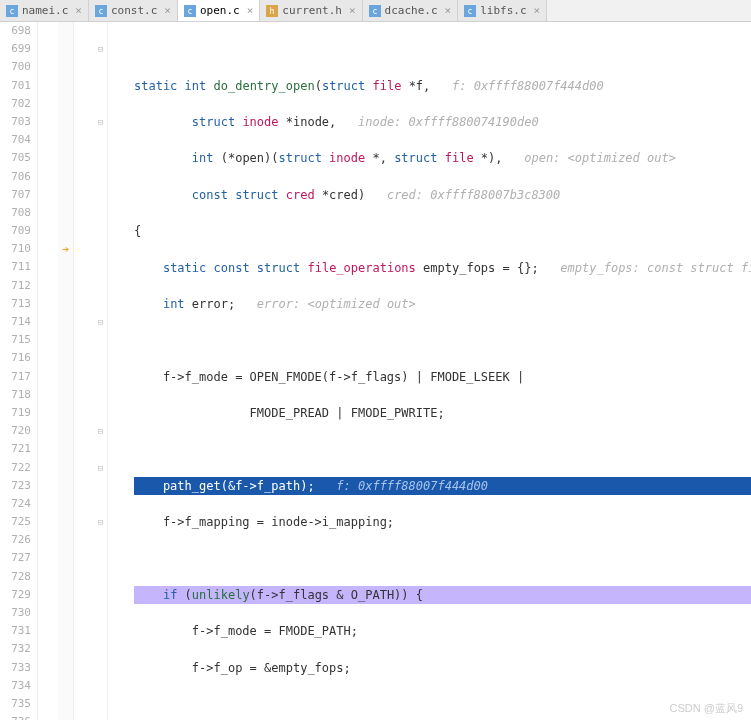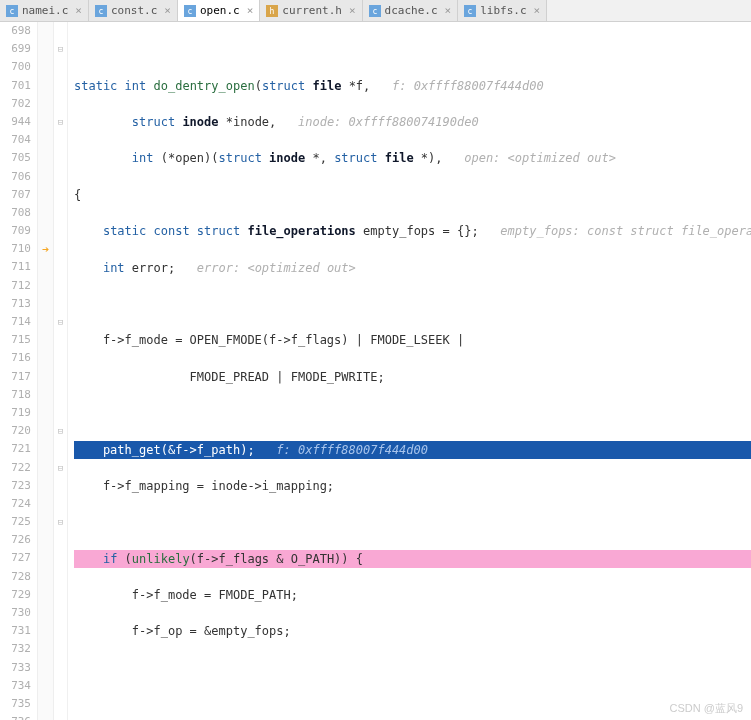--- a/index.html
+++ b/index.html
@@ -33,20 +33,21 @@
   .tab.active {
     background: #ffffff;
     color: #000;
   }
   .tab .icon { width: 12px; height: 12px; display:inline-flex; align-items:center; justify-content:center; }
   .tab .close { color:#999; font-size:11px; margin-left:3px; }
   .editor {
     display: flex;
     height: calc(100% - 22px);
     position: relative;
+    gap: 20px;
   }
   .gutter {
     width: 38px;
     background: #ffffff;
     color: #b0b0b0;
     text-align: right;
     padding-right: 6px;
     font-size: 11px;
     line-height: 18.2px;
     border-right: 1px solid #eee;
@@ -68,25 +69,25 @@
   .code {
     flex: 1;
     white-space: pre;
     font-size: 12px;
     line-height: 18.2px;
     padding-left: 6px;
     color: #333;
     overflow: hidden;
   }
   .row { height: 18.2px; }
-  .row.highlight { background: #f9a8d4; }
+  .row.highlight { background: #c4b5fd; }
   .row.current { background: #1958ab; color: #fff; }
   .row.current .cmt { color: #a8c4ec; font-style: italic; }
   .kw { color: #2461a4; font-weight: normal; }
-  .type { color: #0f172a; font-weight: bold; }
+  .type { color: #be185d; font-weight: normal; }
   .fn { color: #2a6e3f; }
   .cmt { color: #b0b0b0; font-style: italic; text-align: right; }
   .watermark {
     position: absolute;
     right: 8px;
     bottom: 4px;
     font-size: 11px;
     color: #ccc;
     font-family: sans-serif;
     text-align: right;
@@ -160,21 +161,21 @@
   </div>
 </div>
 
 <div class="editor">
   <div class="gutter" id="gutter">
       <div class="ln">698</div>
       <div class="ln">699</div>
       <div class="ln">700</div>
       <div class="ln">701</div>
       <div class="ln">702</div>
-      <div class="ln">944</div>
+      <div class="ln">703</div>
       <div class="ln">704</div>
       <div class="ln">705</div>
       <div class="ln">706</div>
       <div class="ln">707</div>
       <div class="ln">708</div>
       <div class="ln">709</div>
       <div class="ln">710</div>
       <div class="ln">711</div>
       <div class="ln">712</div>
       <div class="ln">713</div>
@@ -284,20 +285,21 @@
       <div class="fd"></div>
       <div class="fd"></div>
       <div class="fd"></div>
       <div class="fd"></div>
     </div>
   <div class="code">
 <div class="row"><span></span></div>
 <div class="row"><span class="kw">static</span> <span class="kw">int</span> <span class="fn">do_dentry_open</span>(<span class="kw">struct</span> <span class="type">file</span> *f,   <span class="cmt">f: 0xffff88007f444d00</span></div>
 <div class="row">        <span class="kw">struct</span> <span class="type">inode</span> *inode,   <span class="cmt">inode: 0xffff880074190de0</span></div>
 <div class="row">        <span class="kw">int</span> (*open)(<span class="kw">struct</span> <span class="type">inode</span> *, <span class="kw">struct</span> <span class="type">file</span> *),   <span class="cmt">open: &lt;optimized out&gt;</span></div>
+<div class="row">        <span class="kw">const</span> <span class="kw">struct</span> <span class="type">cred</span> *cred)   <span class="cmt">cred: 0xffff88007b3c8300</span></div>
 <div class="row"><span>{</span></div>
 <div class="row">    <span class="kw">static</span> <span class="kw">const</span> <span class="kw">struct</span> <span class="type">file_operations</span> empty_fops = {};   <span class="cmt">empty_fops: const struct file_operations</span></div>
 <div class="row">    <span class="kw">int</span> error;   <span class="cmt">error: &lt;optimized out&gt;</span></div>
 <div class="row"><span></span></div>
 <div class="row"><span>    f-&gt;f_mode = OPEN_FMODE(f-&gt;f_flags) | FMODE_LSEEK |</span></div>
 <div class="row"><span>                FMODE_PREAD | FMODE_PWRITE;</span></div>
 <div class="row"><span></span></div>
 <div class="row current"><span>    path_get(&amp;f-&gt;f_path);   </span><span class="cmt">f: 0xffff88007f444d00</span></div>
 <div class="row"><span>    f-&gt;f_mapping = inode-&gt;i_mapping;</span></div>
 <div class="row"><span></span></div>

